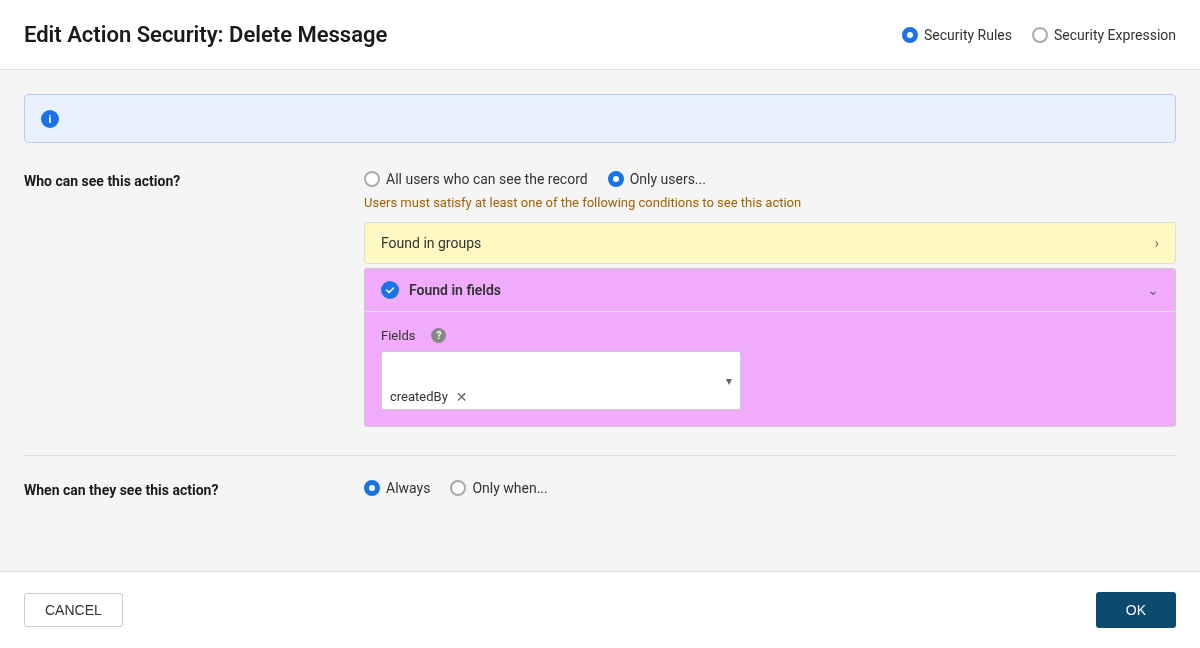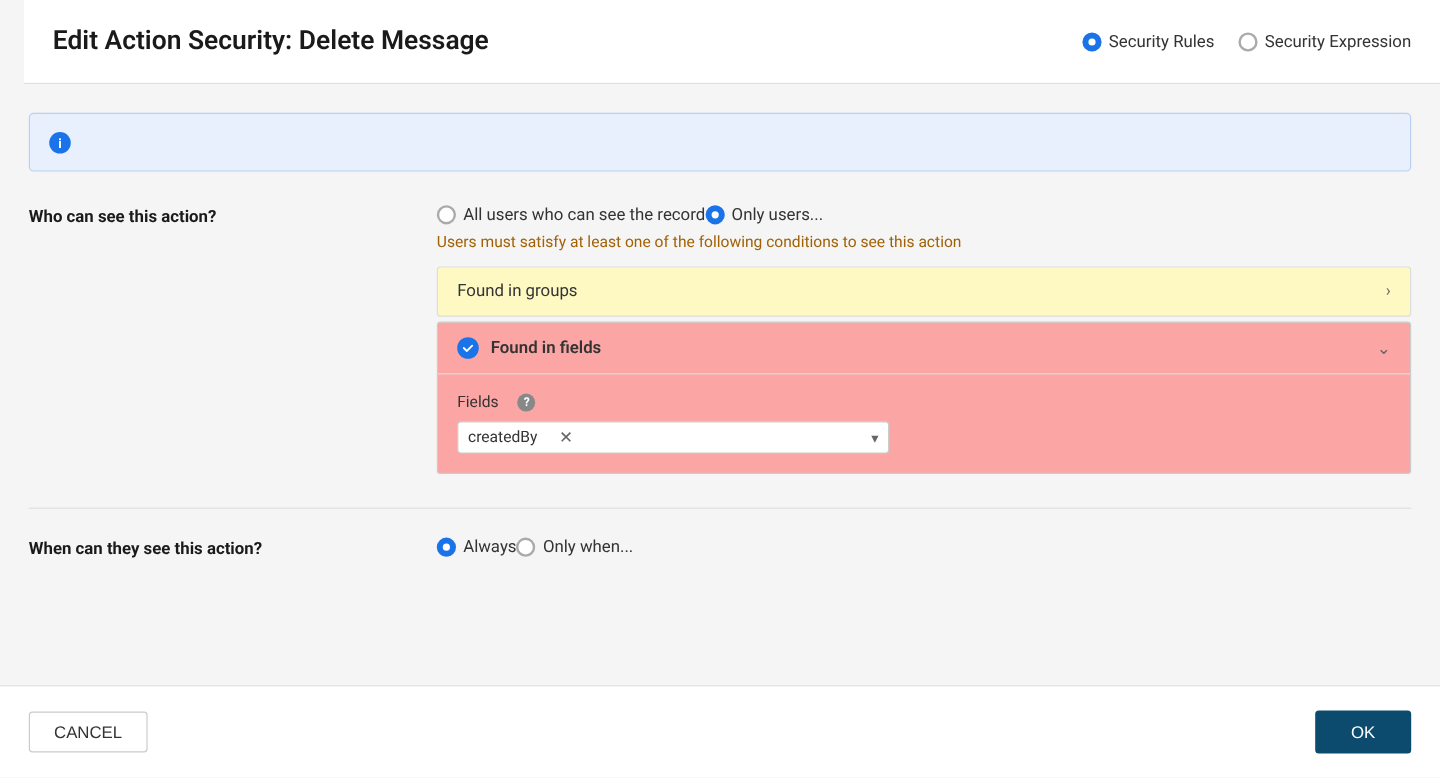--- a/index.html
+++ b/index.html
@@ -17,21 +17,20 @@
 
     .top-bar {
       background: #fff;
       border-bottom: 1px solid #e0e0e0;
       padding: 0 24px;
       height: 70px;
       display: flex;
       align-items: center;
       justify-content: space-between;
       flex-shrink: 0;
-      margin-left: 20px;
     }
 
     .page-title {
       font-size: 22px;
       font-weight: 600;
       color: #1a1a1a;
     }
 
     .radio-group {
       display: flex;
@@ -115,20 +114,21 @@
       padding-top: 2px;
     }
 
     .section-content {
       flex: 1;
     }
 
     .inline-radios {
       display: flex;
       align-items: center;
+      gap: 20px;
       margin-bottom: 8px;
     }
 
     .condition-text {
       font-size: 13px;
       color: #a16207;
       margin-bottom: 12px;
     }
 
     .accordion-item {
@@ -156,21 +156,21 @@
       font-size: 14px;
       color: #333;
     }
 
     .accordion-chevron {
       color: #666;
       font-size: 14px;
     }
 
     .accordion-item.open {
-      background: #fca5a5;
+      background: #f0abfc;
       border-color: #ccc;
       text-align: right;
     }
 
     .accordion-item.open .accordion-header {
       border-bottom: 1px solid #ddd;
     }
 
     .check-circle {
       width: 18px;
@@ -222,24 +222,25 @@
       border-radius: 3px;
       padding: 5px 8px;
       background: #fff;
       width: 360px;
       gap: 8px;
     }
 
     .tag {
       display: flex;
       align-items: center;
-      gap: 18px;
+      gap: 8px;
       background: transparent;
       font-size: 13px;
       color: #333;
+      margin-top: 32px;
     }
 
     .tag-remove {
       cursor: pointer;
       color: #666;
       font-size: 14px;
       line-height: 1;
     }
 
     .tag-dropdown-arrow {

